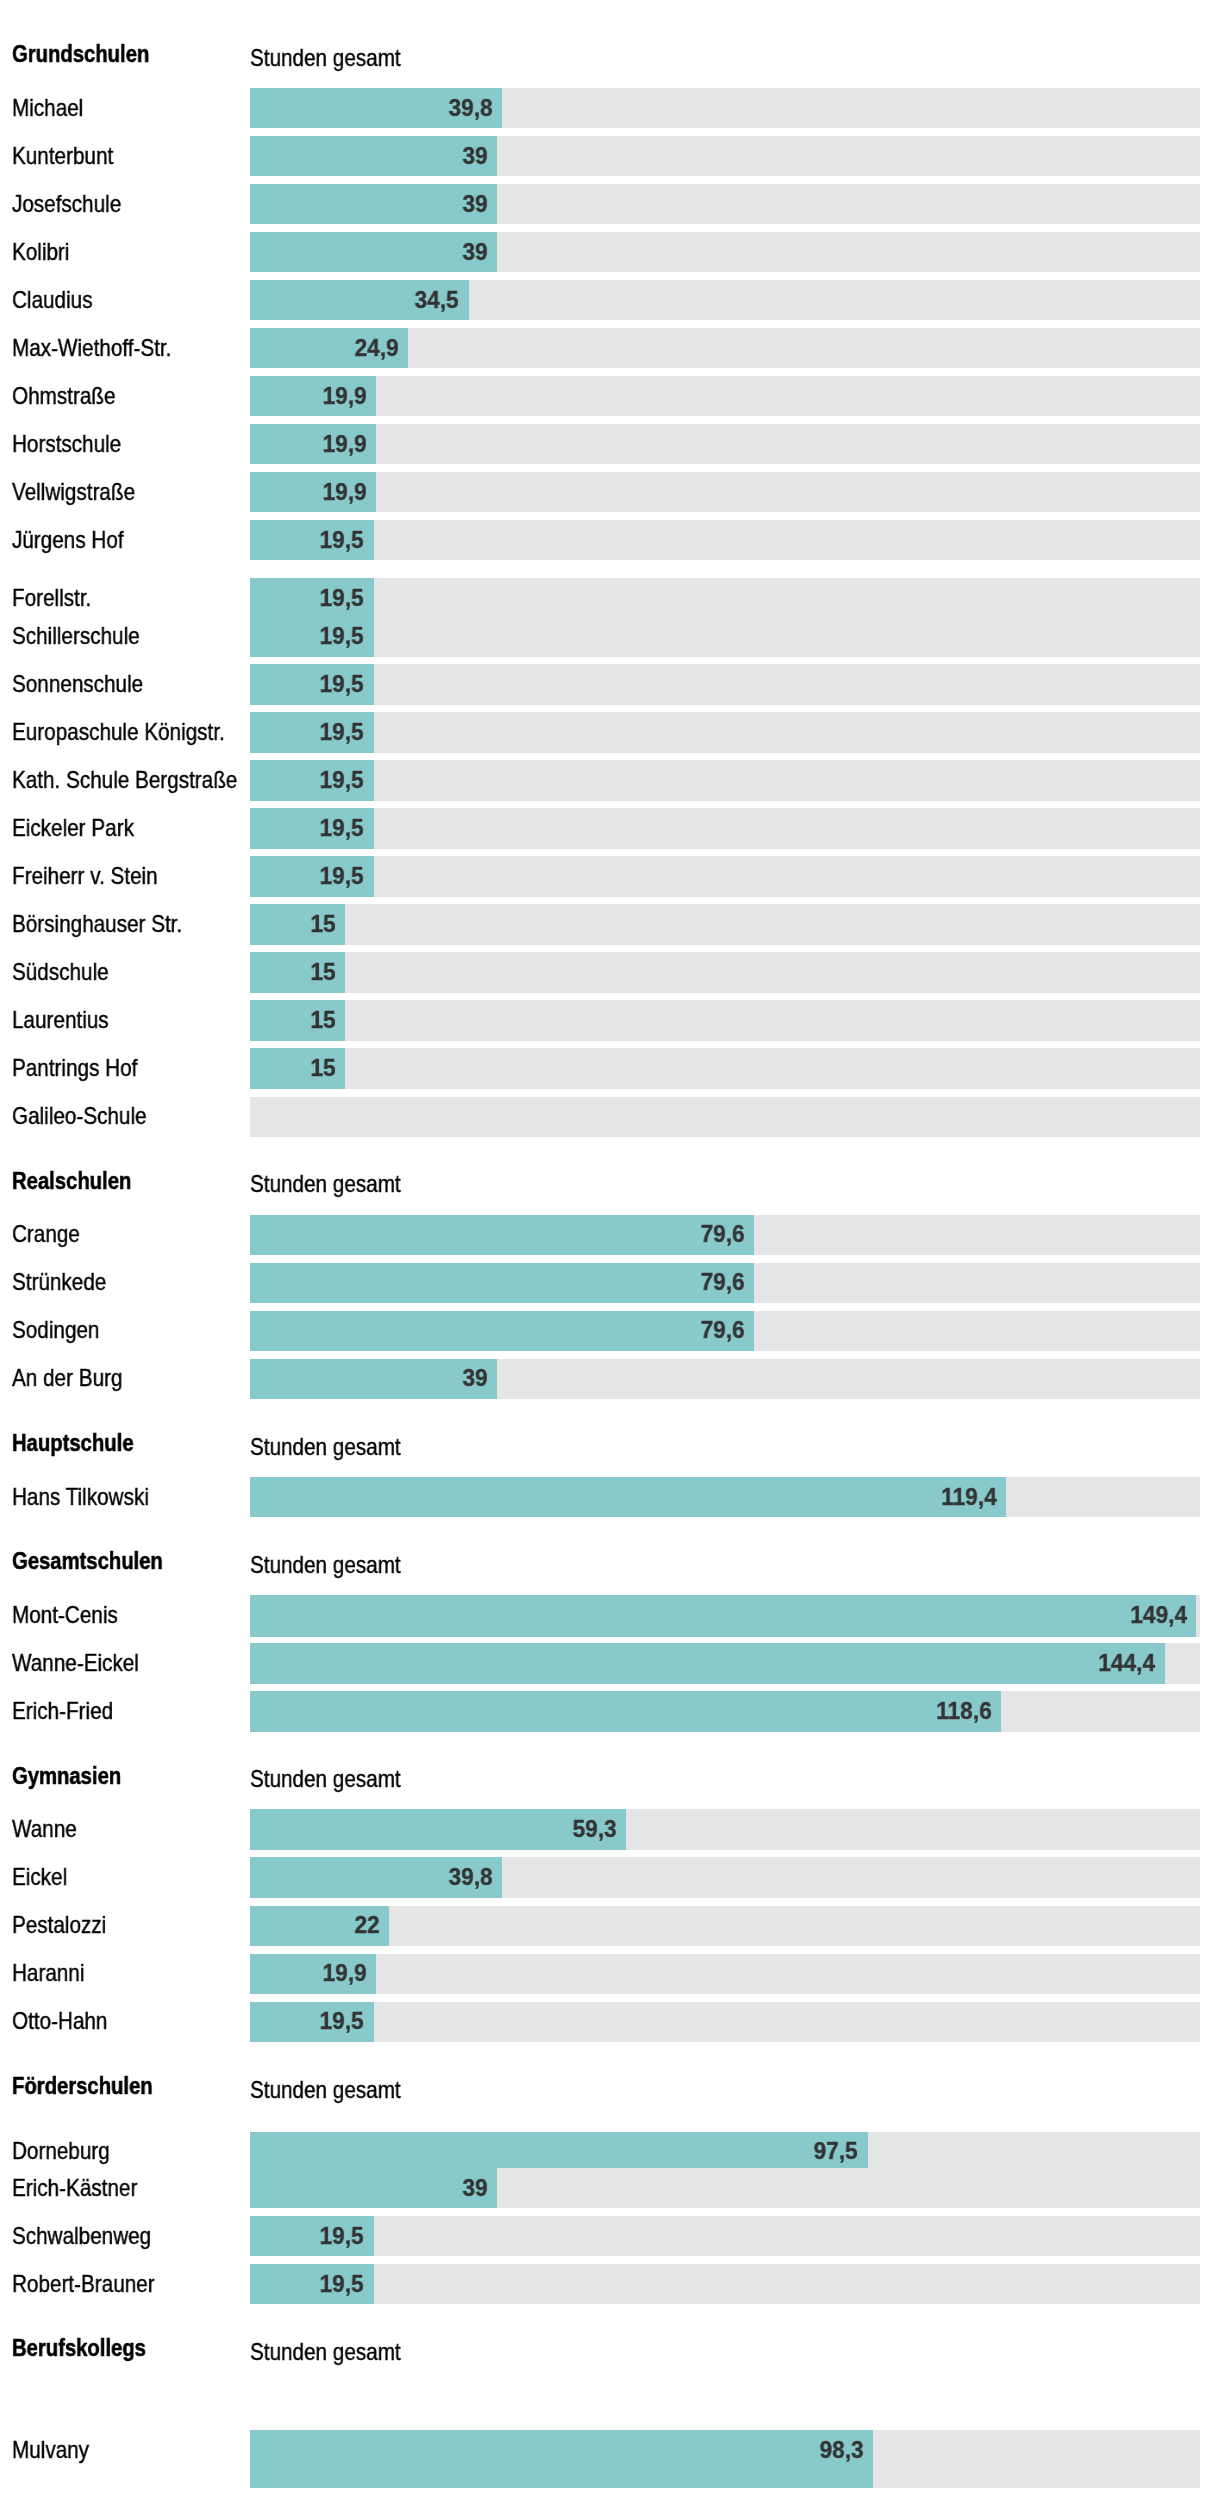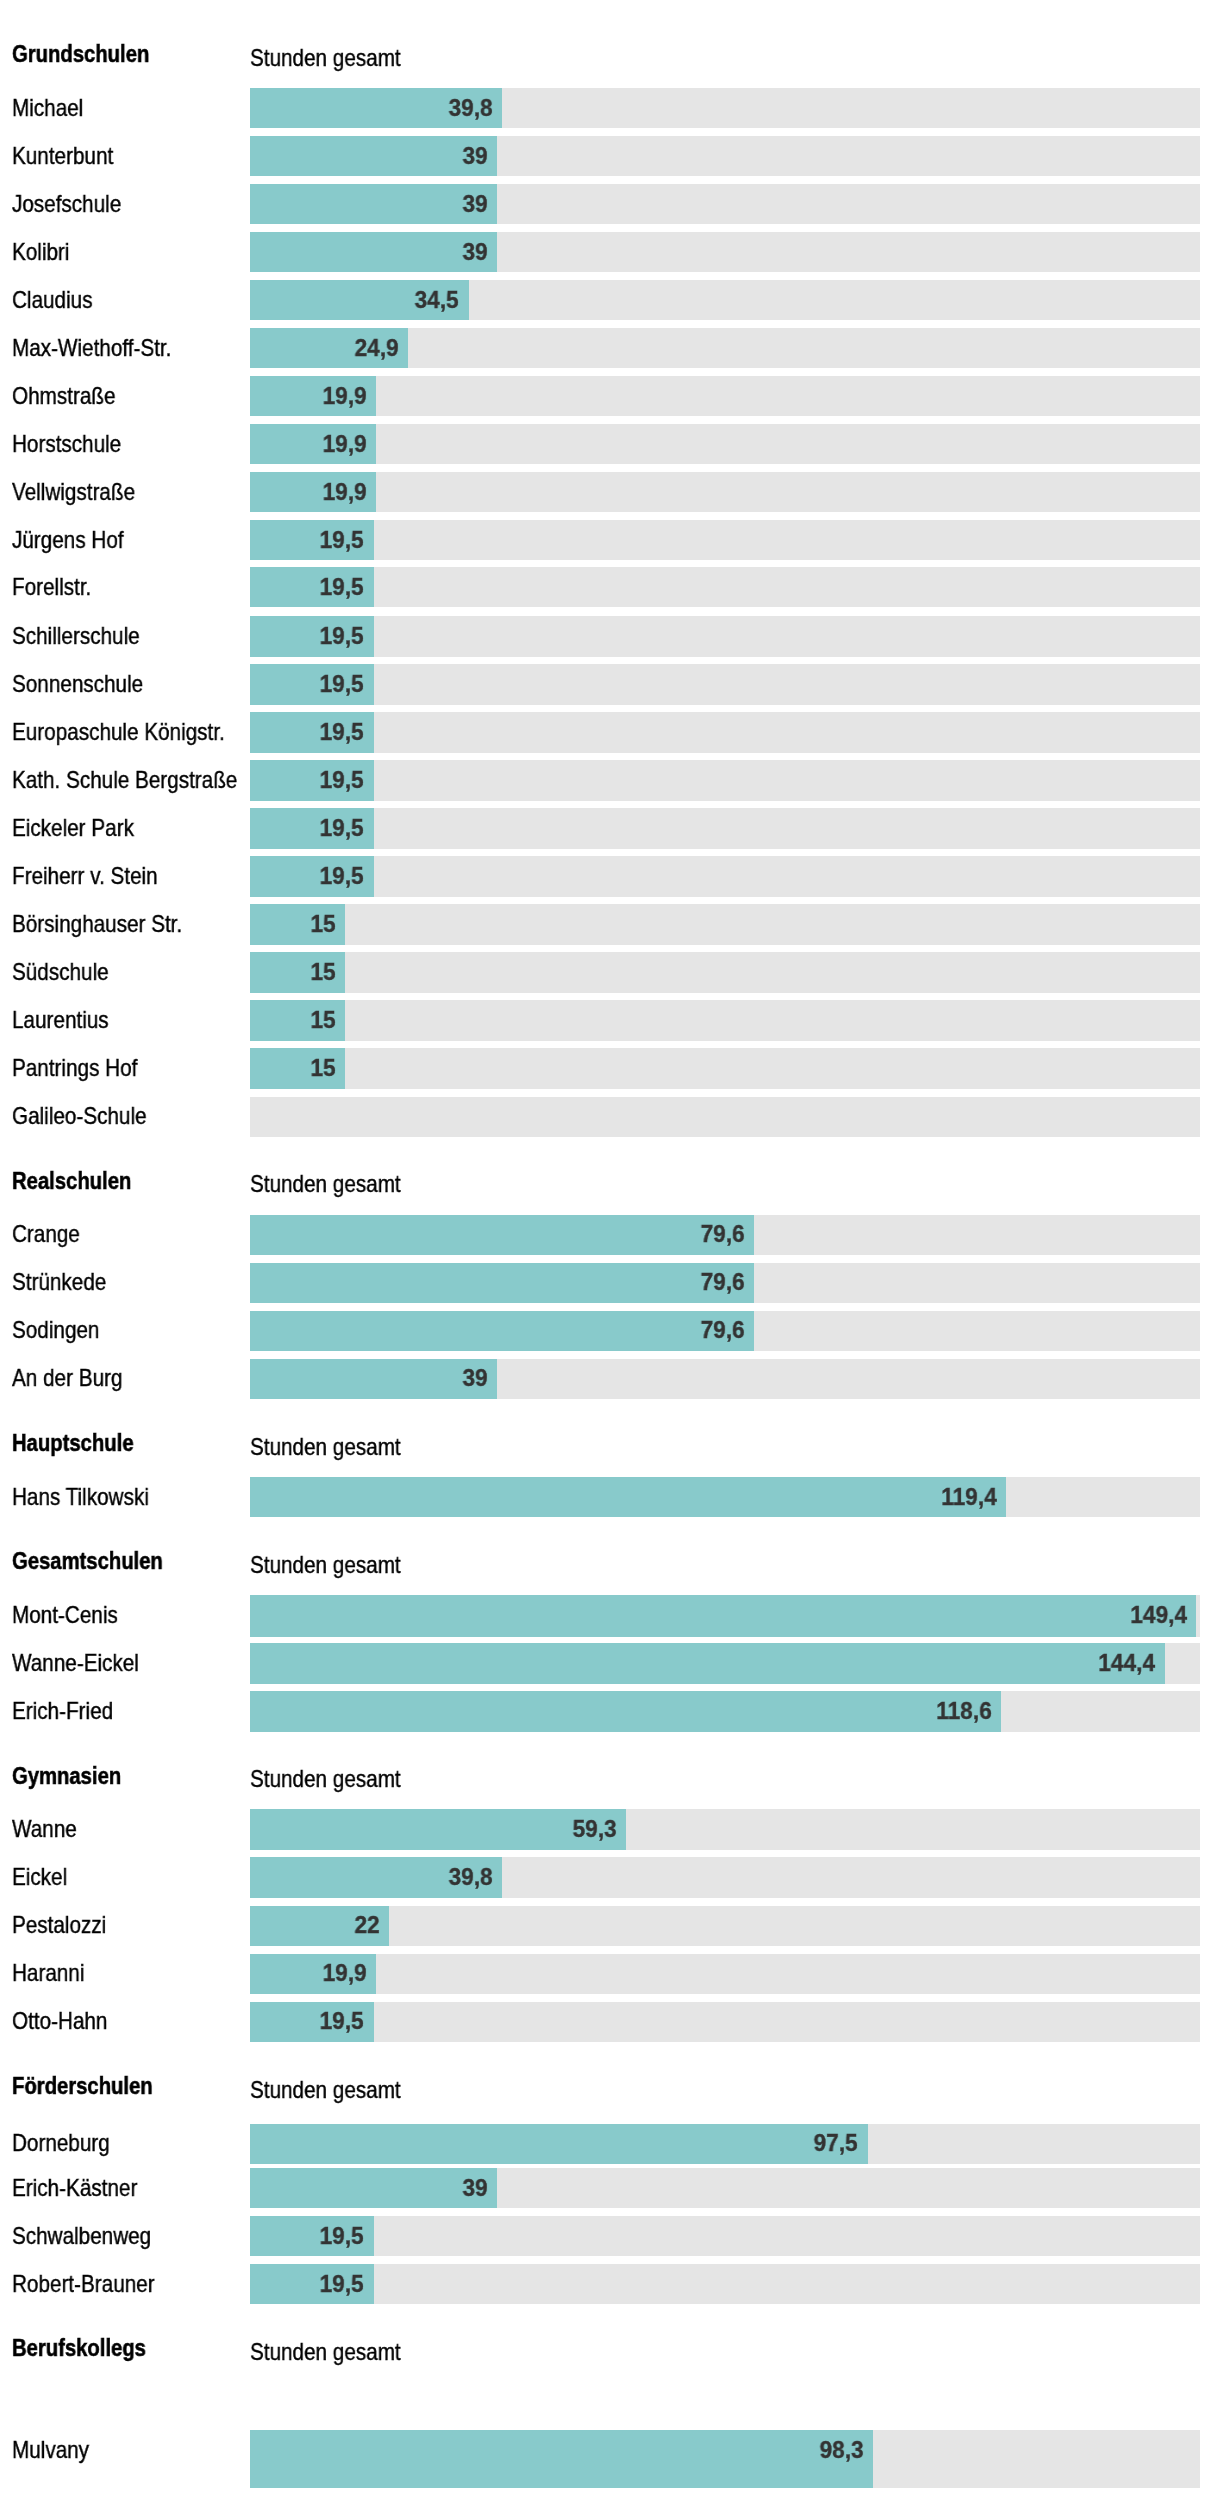--- a/index.html
+++ b/index.html
@@ -95,21 +95,21 @@
       <div class="value" style="right:833.27px;top:19.70px;transform:scaleX(0.945)">19,9</div>
     </div>
   </div>
   <div class="row" style="top:432.27px;height:40.30px">
     <div class="row-label" style="top:19.70px;transform:scaleX(0.862)">Jürgens Hof</div>
     <div class="track" style="height:40.30px">
       <div class="bar" style="width:123.50px"></div>
       <div class="value" style="right:835.80px;top:19.70px;transform:scaleX(0.945)">19,5</div>
     </div>
   </div>
-  <div class="row" style="top:479px;height:40.30px">
+  <div class="row" style="top:490px;height:40.30px">
     <div class="row-label" style="top:19.70px;transform:scaleX(0.862)">Forellstr.</div>
     <div class="track" style="height:40.30px">
       <div class="bar" style="width:123.50px"></div>
       <div class="value" style="right:835.80px;top:19.70px;transform:scaleX(0.945)">19,5</div>
     </div>
   </div>
   <div class="row" style="top:528.33px;height:40.30px">
     <div class="row-label" style="top:19.70px;transform:scaleX(0.862)">Schillerschule</div>
     <div class="track" style="height:40.30px">
       <div class="bar" style="width:123.50px"></div>
@@ -289,21 +289,21 @@
     <div class="row-label" style="top:19.70px;transform:scaleX(0.862)">Otto-Hahn</div>
     <div class="track" style="height:40.30px">
       <div class="bar" style="width:123.50px"></div>
       <div class="value" style="right:835.80px;top:19.70px;transform:scaleX(0.945)">19,5</div>
     </div>
   </div>
 </div>
 <div class="section" style="top:2119.80px;height:184.39px">
   <div class="sec-title" style="top:-33.80px;transform:scaleX(0.844)">Förderschulen</div>
   <div class="col-head" style="top:-30.30px;transform:scaleX(0.862)">Stunden gesamt</div>
-  <div class="row" style="top:4px;height:47px">
+  <div class="row" style="top:12px;height:47px">
     <div class="row-label" style="top:19.70px;transform:scaleX(0.862)">Dorneburg</div>
     <div class="track" style="height:40.30px">
       <div class="bar" style="width:617.50px"></div>
       <div class="value" style="right:341.80px;top:19.70px;transform:scaleX(0.945)">97,5</div>
     </div>
   </div>
   <div class="row" style="top:48.03px;height:58px">
     <div class="row-label" style="top:19.70px;transform:scaleX(0.862)">Erich-Kästner</div>
     <div class="track" style="height:40.30px">
       <div class="bar" style="width:247.00px"></div>

